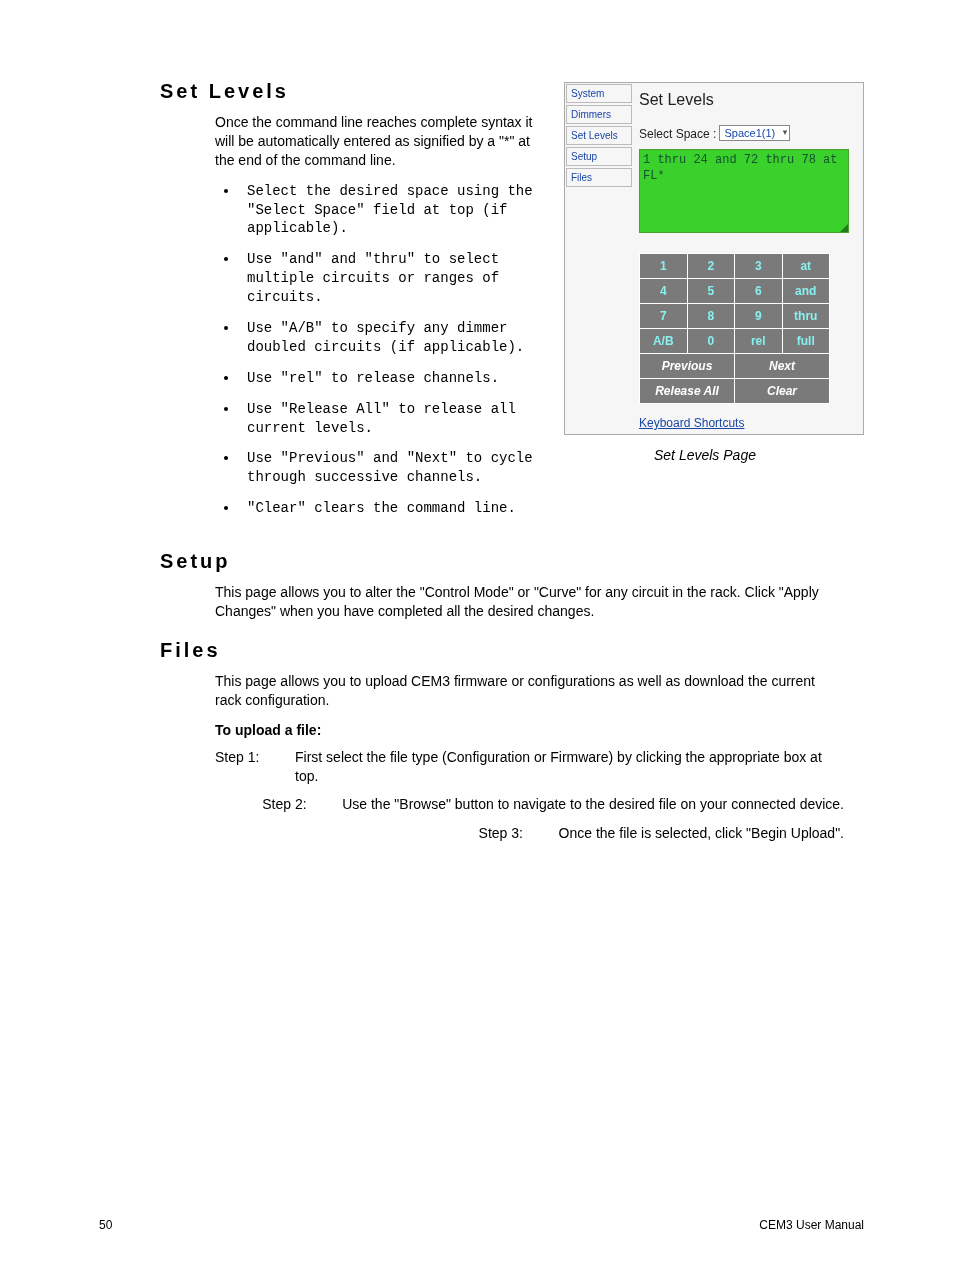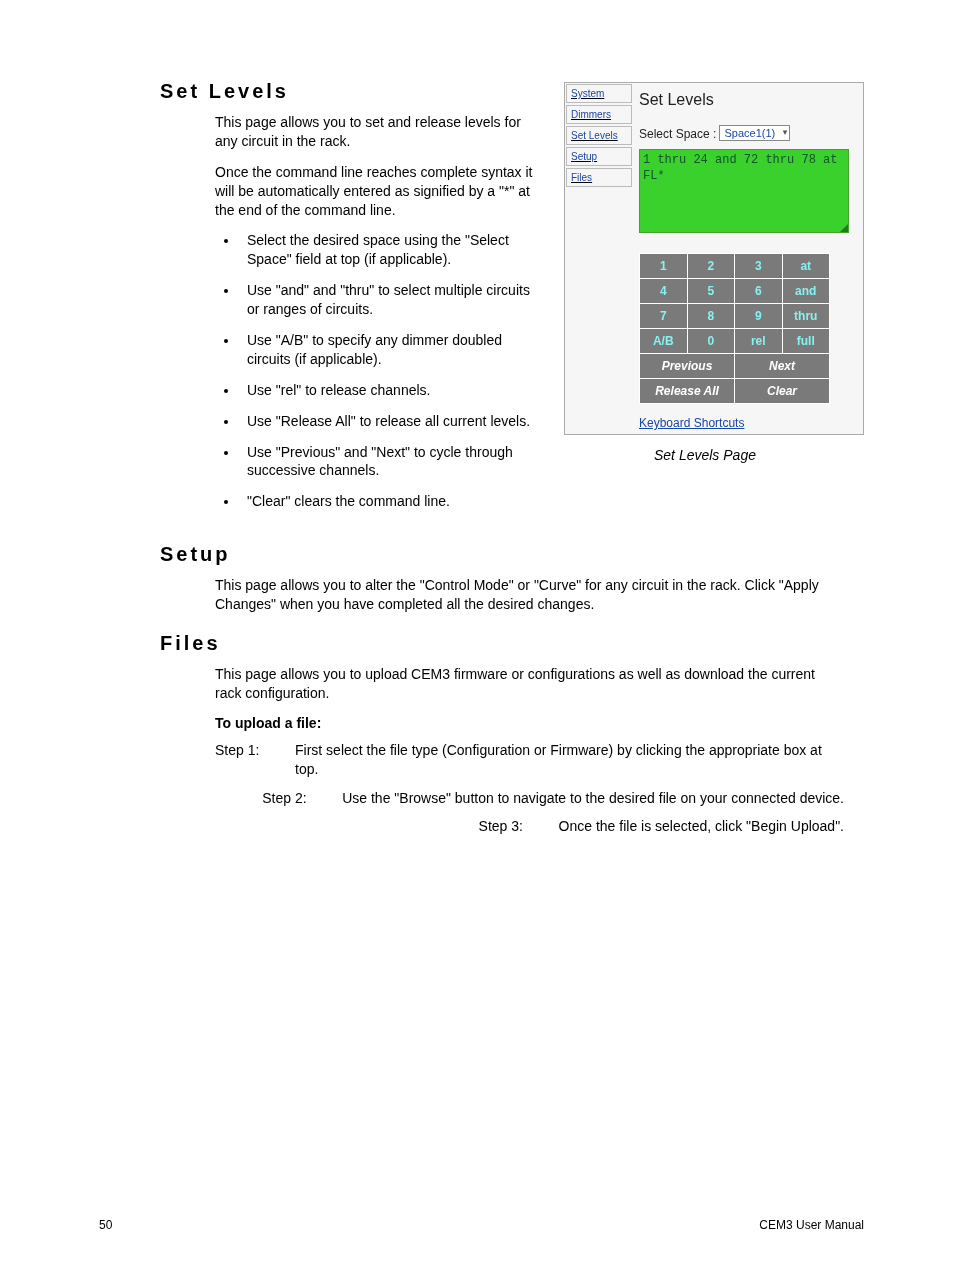--- a/index.html
+++ b/index.html
@@ -25,21 +25,21 @@
   .body-indent {
     margin-left: 115px;
     width: 320px;
   }
   .body-indent-full {
     margin-left: 115px;
     margin-right: 20px;
   }
   p { margin: 0 0 12px 0; line-height: 1.35; }
   ul.bullets { margin: 0 0 12px 0; padding-left: 24px; }
-  ul.bullets li { margin-bottom: 12px; line-height: 1.35; padding-left: 8px; list-style: disc; }
+  ul.bullets li { margin-bottom: 12px; line-height: 1.35; padding-left: 8px; list-style: disc; font-family: Liberation Mono, monospace; }
   .screenshot {
     position: absolute;
     top: 82px;
     right: 90px;
     width: 300px;
   }
   .italic-caption { font-style: italic; margin: 12px 0 0 90px; font-size: 14px; }
   .footer-left {
     position: absolute;
     bottom: 40px;
@@ -54,21 +54,21 @@
     margin-top: 16px;
   }
   
   .ui-frame {
     border: 1px solid #aaa;
     display: flex;
     font-family: Arial, sans-serif;
     font-size: 11px;
     background: #f6f6f6;
   }
-  .ui-sidebar { width: 68px; display: flex; flex-direction: column; text-decoration: underline; }
+  .ui-sidebar { width: 68px; display: flex; flex-direction: column; }
   .ui-sidebar div {
     border: 1px solid #bbb;
     margin: 1px;
     padding: 3px 4px;
     font-size: 10px;
     color: #1a46a8;
     background: #f6f6f6;
   }
   .ui-main { flex: 1; padding: 4px 6px; }
   .ui-title { font-size: 16px; font-weight: normal; color: #222; margin: 4px 0 10px 0; }
@@ -138,21 +138,20 @@
   .step-label { width: 80px; flex-shrink:0; }
   .upload-heading { font-weight: bold; margin-left: 115px; margin-bottom: 10px; }
   .setup-gap { height: 20px; }
 </style>
 </head>
 <body>
 
 <h2 class="section">Set Levels</h2>
 
 <div class="body-indent">
-  <p>This page allows you to set and release levels for any circuit in the rack.</p>
   <p>Once the command line reaches complete syntax it will be automatically entered as signified by a "*" at the end of the command line.</p>
   <ul class="bullets">
     <li>Select the desired space using the "Select Space" field at top (if applicable).</li>
     <li>Use "and" and "thru" to select multiple circuits or ranges of circuits.</li>
     <li>Use "A/B" to specify any dimmer doubled circuits (if applicable).</li>
     <li>Use "rel" to release channels.</li>
     <li>Use "Release All" to release all current levels.</li>
     <li>Use "Previous" and "Next" to cycle through successive channels.</li>
     <li>"Clear" clears the command line.</li>
   </ul>

